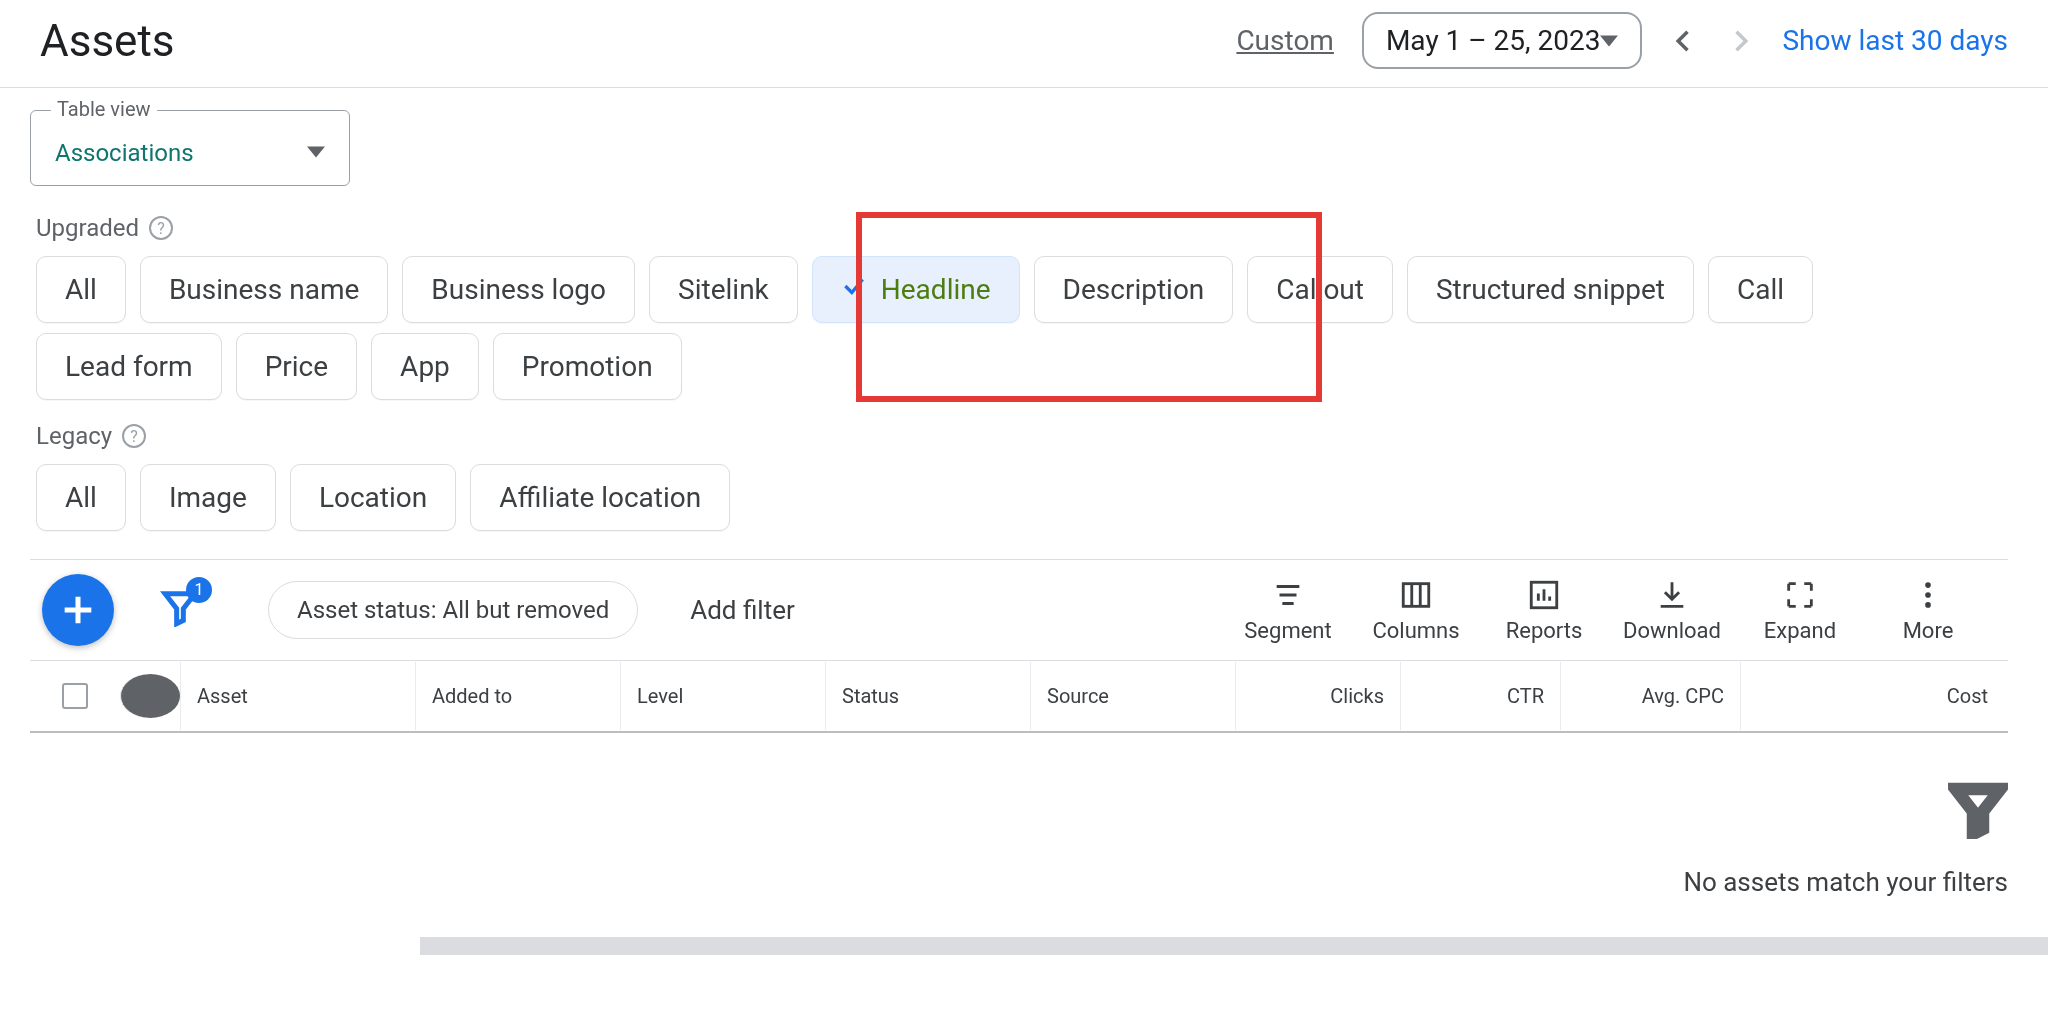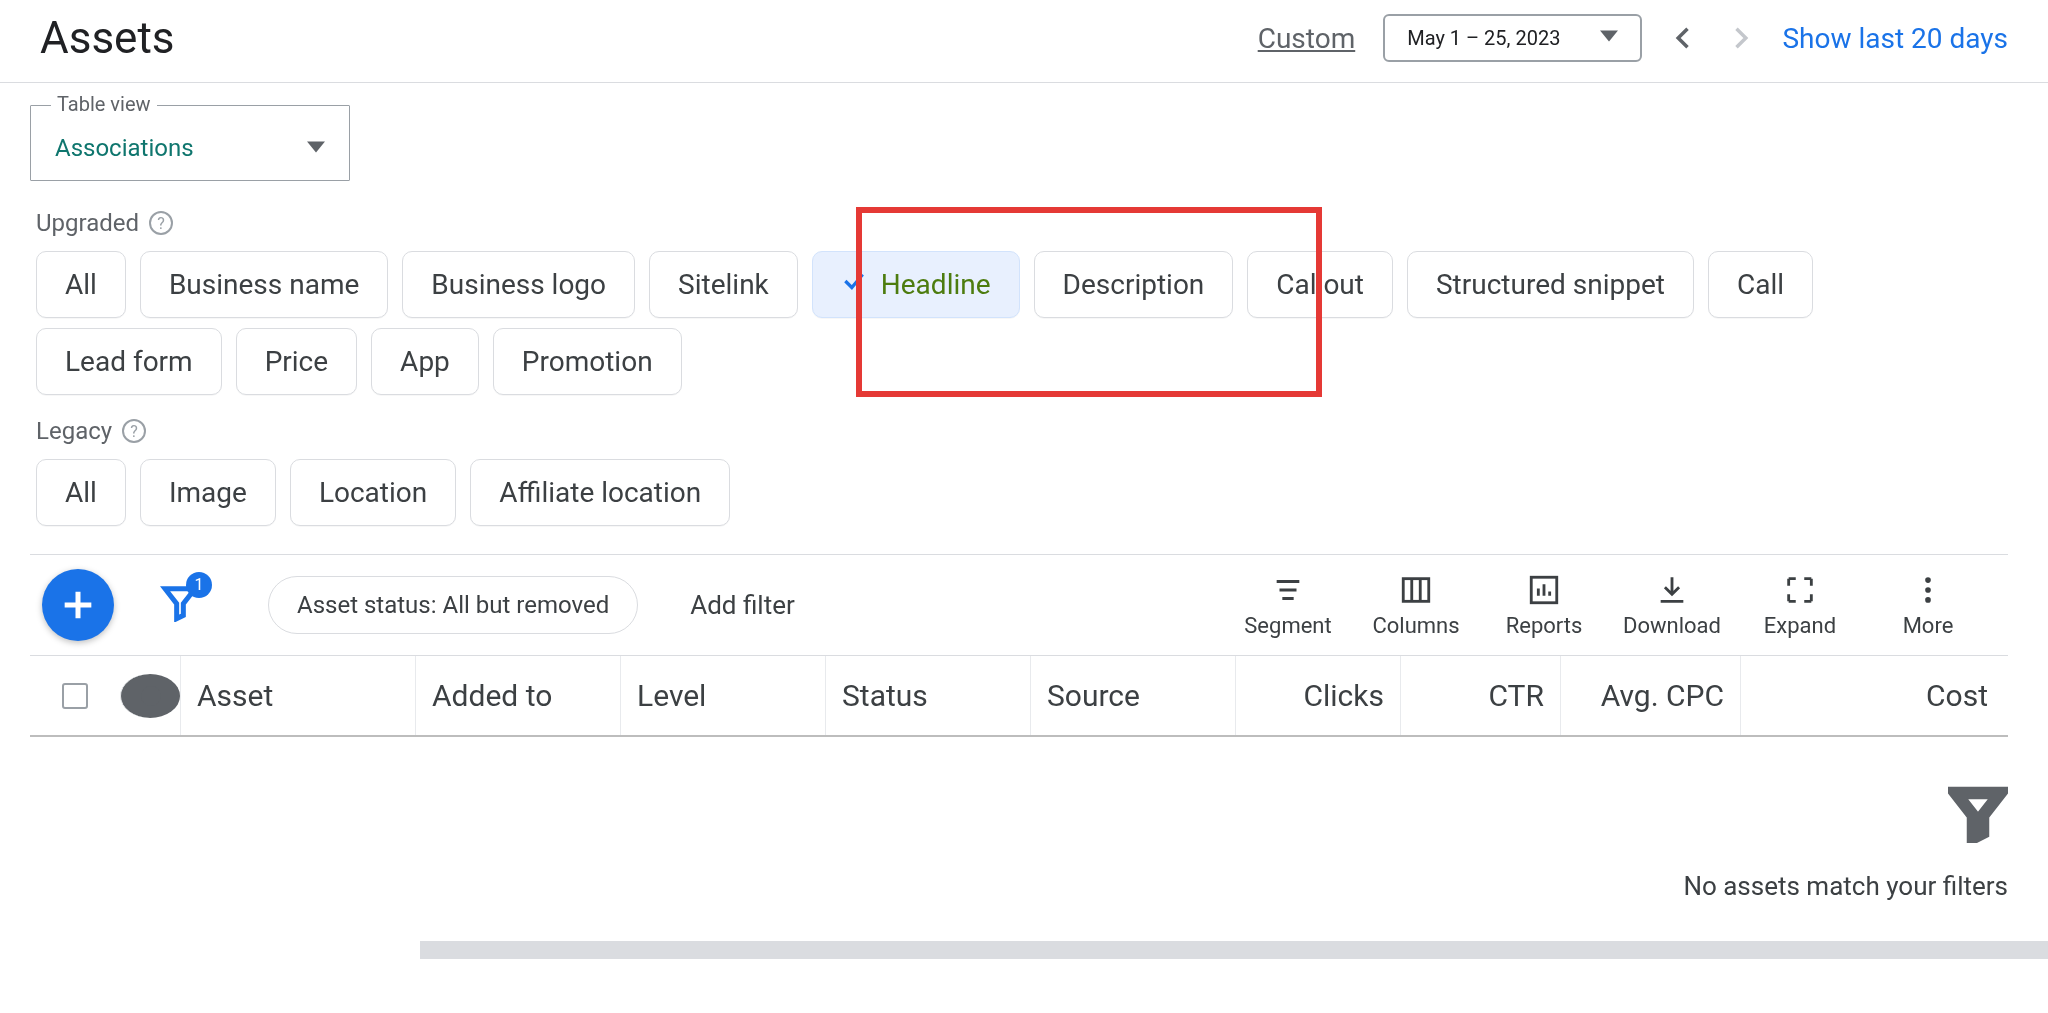--- a/index.html
+++ b/index.html
@@ -33,24 +33,23 @@
   }
   .custom-label {
     font-size: 28px;
     color: #5f6368;
     text-decoration: underline;
   }
   .date-select {
     display: flex;
     align-items: center;
     border: 2px solid #9aa0a6;
-    border-radius: 6px;
+    border-radius: 16px;
     padding: 10px 22px;
-    gap: 40px;
-    font-size: 20px;
+    font-size: 28px;
     color: #202124;
   }
   .date-select .tri {
     color: #5f6368;
   }
   .chev {
     width: 28px; height: 28px;
     display:flex;align-items:center;justify-content:center;
   }
   .chev svg { width: 28px; height: 28px; }
@@ -63,21 +62,21 @@
 
   
   .body {
     padding: 22px 40px 0 30px;
     position: relative;
   }
   .table-view-wrap {
     position: relative;
     width: 320px;
     border: 1px solid #9aa0a6;
-    border-radius: 1px;
+    border-radius: 6px;
     padding: 28px 24px 18px 24px;
     margin-bottom: 28px;
   }
   .table-view-legend {
     position: absolute;
     top: -14px;
     left: 20px;
     background: #fff;
     padding: 0 6px;
     font-size: 20px;
@@ -158,21 +157,21 @@
   }
   .tool-btn svg{width:34px;height:34px;stroke:#3c4043;stroke-width:2;fill:none;}
   .tool-btn.more svg circle{fill:#3c4043;stroke:none;}
 
   
   .thead {
     display:flex;
     border-top:1px solid #dadce0;
     border-bottom:2px solid #bdbdbd;
     align-items:center;
-    font-size:30px;color:#3c4043;
+    font-size:20px;color:#3c4043;
   }
   .th { padding:22px 16px; border-left:1px solid #e8eaed; display:flex;align-items:center;gap:8px; }
   .th:first-child{border-left:none;}
   .th.check{width:90px;justify-content:center;}
   .th.dot{width:60px;justify-content:center;}
   .th.asset{width:235px;}
   .th.added{width:205px;text-align:center;}
   .th.level{width:205px;}
   .th.status{width:205px;}
   .th.source{width:205px;}
@@ -213,21 +212,21 @@
     <div class="chev enabled">
       <svg viewBox="0 0 24 24" fill="none" stroke-width="3">
           <path d="M15 4 L7 12 L15 20"></path>
         </svg>
     </div>
     <div class="chev disabled">
       <svg viewBox="0 0 24 24" fill="none" stroke-width="3">
           <path d="M9 4 L17 12 L9 20"></path>
         </svg>
     </div>
-    <span class="link-days">Show last 20 days</span>
+    <span class="link-days">Show last 30 days</span>
   </div>
 </div>
 
 <div class="body">
 
   <div class="table-view-wrap">
     <span class="table-view-legend">Table view</span>
     <div class="table-view-value">
       <span>Associations</span>
       <span class="tri"><svg viewBox="0 0 10 6">

